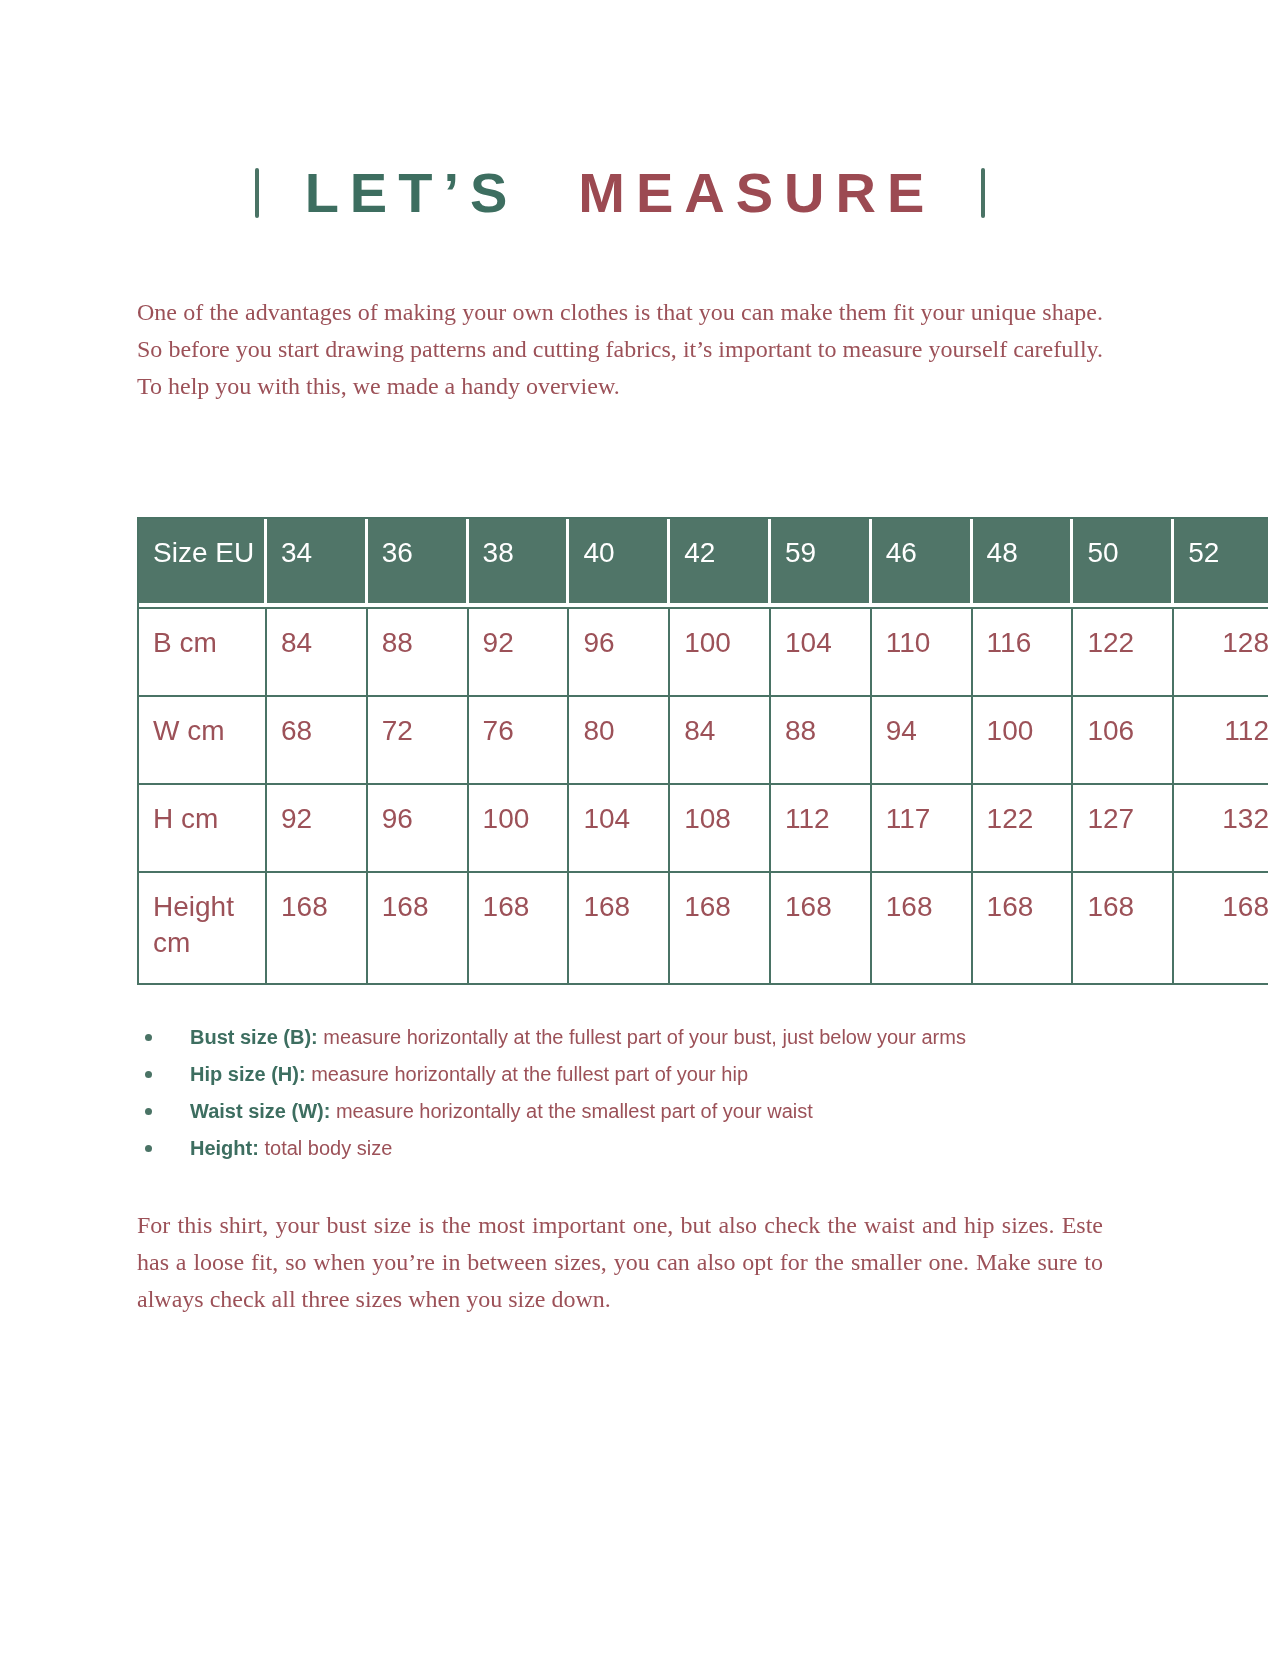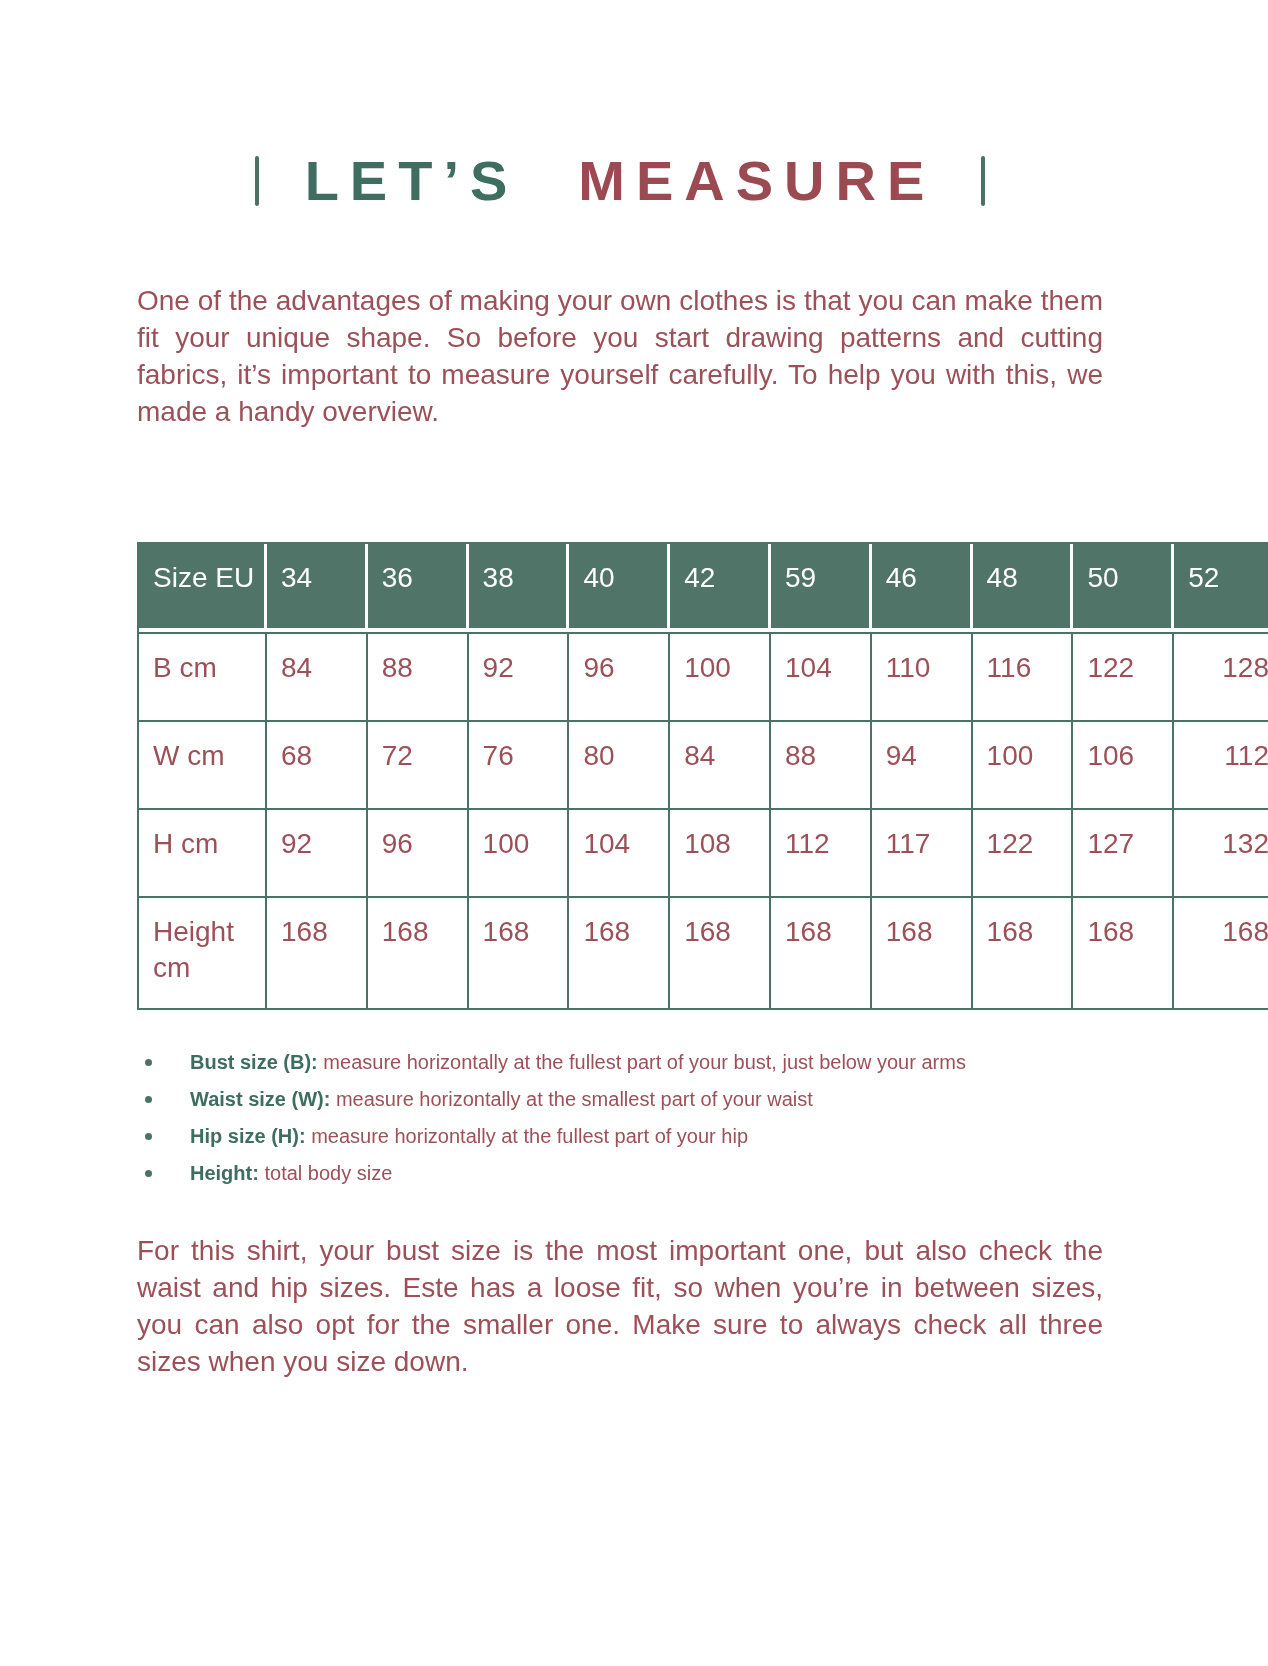--- a/index.html
+++ b/index.html
@@ -17,34 +17,35 @@
     width:1268px;height:1666px;
     background:var(--white);
     margin:0 auto;
     font-family:"Liberation Sans",sans-serif;
     padding:148px 165px 0 137px;
     overflow:hidden;
   }
   
   .title-row{
     display:flex;align-items:center;justify-content:center;
-    gap:46px;height:66px;
+    gap:46px;height:66px;margin-top:12px;
   }
   .title-bar{width:4px;height:50px;background:var(--green-line);border-radius:2px;}
   .title-word{
     font-size:56px;font-weight:bold;letter-spacing:11px;
     line-height:1;white-space:nowrap;
   }
   .title-word.green{color:var(--green-dark);}
   .title-word.maroon{color:var(--maroon-title);margin-left:14px;}
   
   .para{
     color:var(--maroon);
-    font-size:28px;line-height:37px;
+    font-size:24px;line-height:37px;
     text-align:justify;
+    font-family:Liberation Serif, serif;
   }
   .intro{margin-top:68px;}
   .outro{margin-top:40px;}
   
   table.size-table{
     width:1140px;
     margin-top:112px;
     border-collapse:separate;border-spacing:0;
     table-layout:fixed;
     border:2px solid var(--green-line);
@@ -187,20 +188,20 @@
           <td>168</td>
           <td>168</td>
           <td>168</td>
           <td>168</td>
         </tr>
       </tbody>
   </table>
 
   <ul class="bullets">
       <li><span class="dot"></span><span class="b-label">Bust size (B):</span> <span class="b-text"> measure horizontally at the fullest part of your bust, just below your arms</span></li>
+      <li><span class="dot"></span><span class="b-label">Hip size (H):</span> <span class="b-text"> measure horizontally at the fullest part of your hip</span></li>
       <li><span class="dot"></span><span class="b-label">Waist size (W):</span> <span class="b-text"> measure horizontally at the smallest part of your waist</span></li>
-      <li><span class="dot"></span><span class="b-label">Hip size (H):</span> <span class="b-text"> measure horizontally at the fullest part of your hip</span></li>
       <li><span class="dot"></span><span class="b-label">Height:</span> <span class="b-text"> total body size</span></li>
     </ul>
 
   <p class="para outro">For this shirt, your bust size is the most important one, but also check the waist and hip sizes. Este has a loose fit, so when you’re in between sizes, you can also opt for the smaller one. Make sure to always check all three sizes when you size down.</p>
 
 </div>
 
 </body></html>

